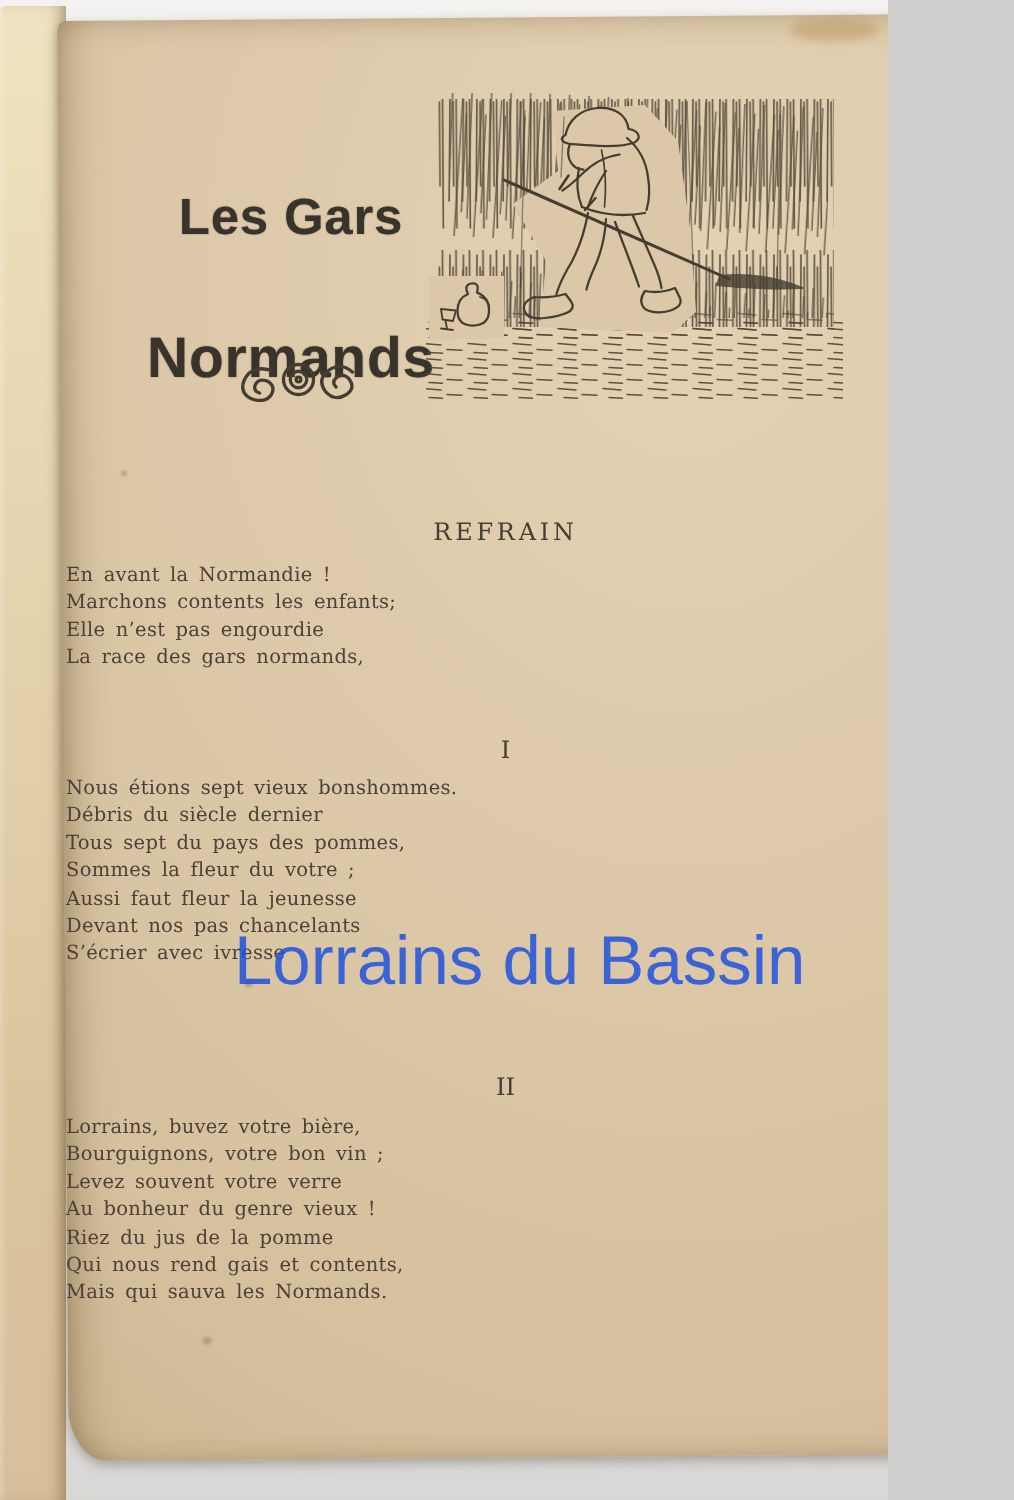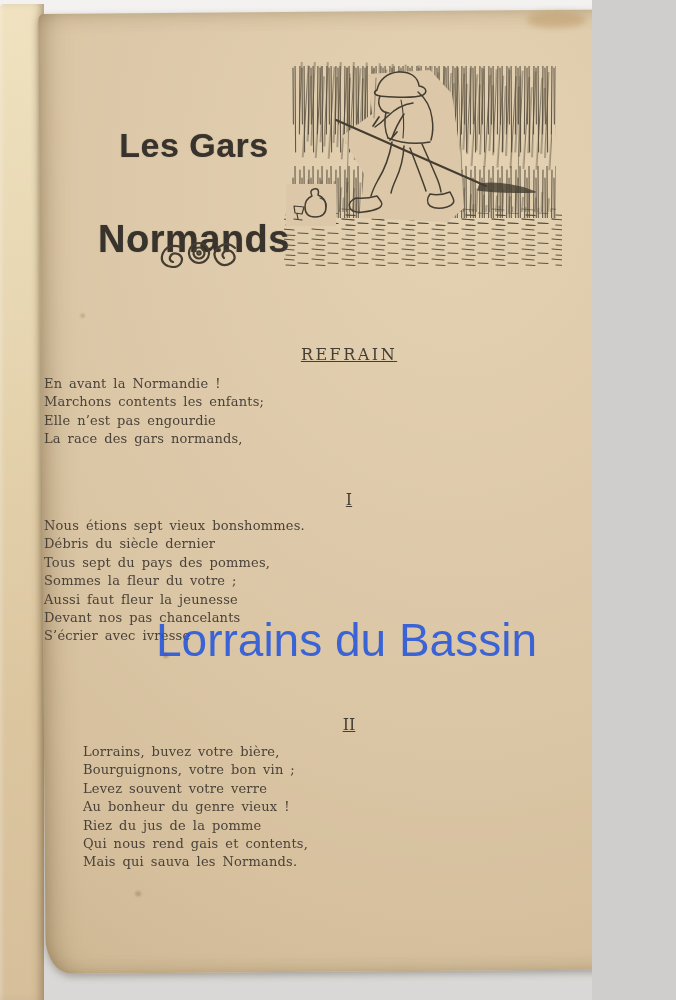--- a/index.html
+++ b/index.html
@@ -40,35 +40,35 @@
     letter-spacing:.5px;line-height:1;white-space:nowrap;
     text-shadow:0 0 1px rgba(56,51,44,.55);
   }
   .title-1{top:112px;font-size:34px;}
   .title-2{top:175px;font-size:38px;margin-top:29px;}
   .ornament{position:absolute;left:112px;top:222px;}
 
   .illustration{position:absolute;left:236px;top:40px;}
 
   .head{
-    position:absolute;left:12px;width:586px;text-align:center;
-    font-size:16px;color:#453e35;line-height:1;text-decoration:underline;
+    position:absolute;left:0;width:586px;text-align:center;
+    font-size:16px;color:#453e35;line-height:1;
   }
   .head-refrain{top:331px;letter-spacing:2.5px;}
   .head-1{top:476px;}
   .head-2{top:701px;}
 
   .verse{
     position:absolute;left:0;width:586px;text-align:left;
     font-size:13px;line-height:18.4px;color:#4a4239;
     word-spacing:2.5px;letter-spacing:.2px;
   }
   .verse-refrain{top:359px;}
   .verse-1{top:501px;}
-  .verse-2{top:727px;margin-left:39px;}
+  .verse-2{top:727px;}
 
   .watermark{
     position:absolute;left:112px;top:601px;z-index:5;
     font-family:"Liberation Sans",sans-serif;font-size:46px;line-height:1;
     color:#1f52de;opacity:.85;white-space:nowrap;letter-spacing:0;
   }
   svg .ink{stroke:#443d31;fill:none;stroke-linecap:round;stroke-linejoin:round;}
 </style>
 </head>
 <body>

